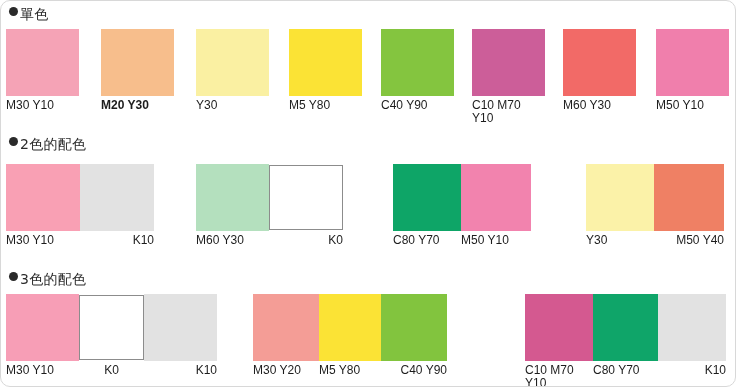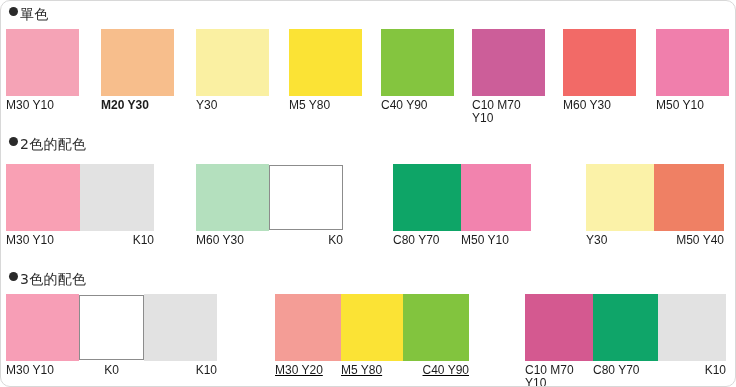--- a/index.html
+++ b/index.html
@@ -215,21 +215,21 @@
           <div class="swatch" style="width: 73px; background: rgb(247, 158, 182);"></div>
           <div class="swatch framed" style="width: 65px;"></div>
           <div class="swatch" style="width: 73px; background: rgb(226, 226, 226);"></div>
         </div>
         <div class="labels">
           <div class="label left" style="width: 73px;">M30 Y10</div>
           <div class="label center" style="width: 65px;">K0</div>
           <div class="label right" style="width: 73px;">K10</div>
         </div>
       </div>
-      <div class="group" style="left: 274px; top: 293px; text-decoration: underline;">
+      <div class="group" style="left: 252px; top: 293px;">
         <div class="swatches">
           <div class="swatch" style="width: 66px; background: rgb(244, 157, 150);"></div>
           <div class="swatch" style="width: 62px; background: rgb(251, 227, 53);"></div>
           <div class="swatch" style="width: 66px; background: rgb(130, 196, 62);"></div>
         </div>
         <div class="labels">
           <div class="label left" style="width: 66px;">M30 Y20</div>
           <div class="label left" style="width: 62px;">M5 Y80</div>
           <div class="label right" style="width: 66px;">C40 Y90</div>
         </div>

